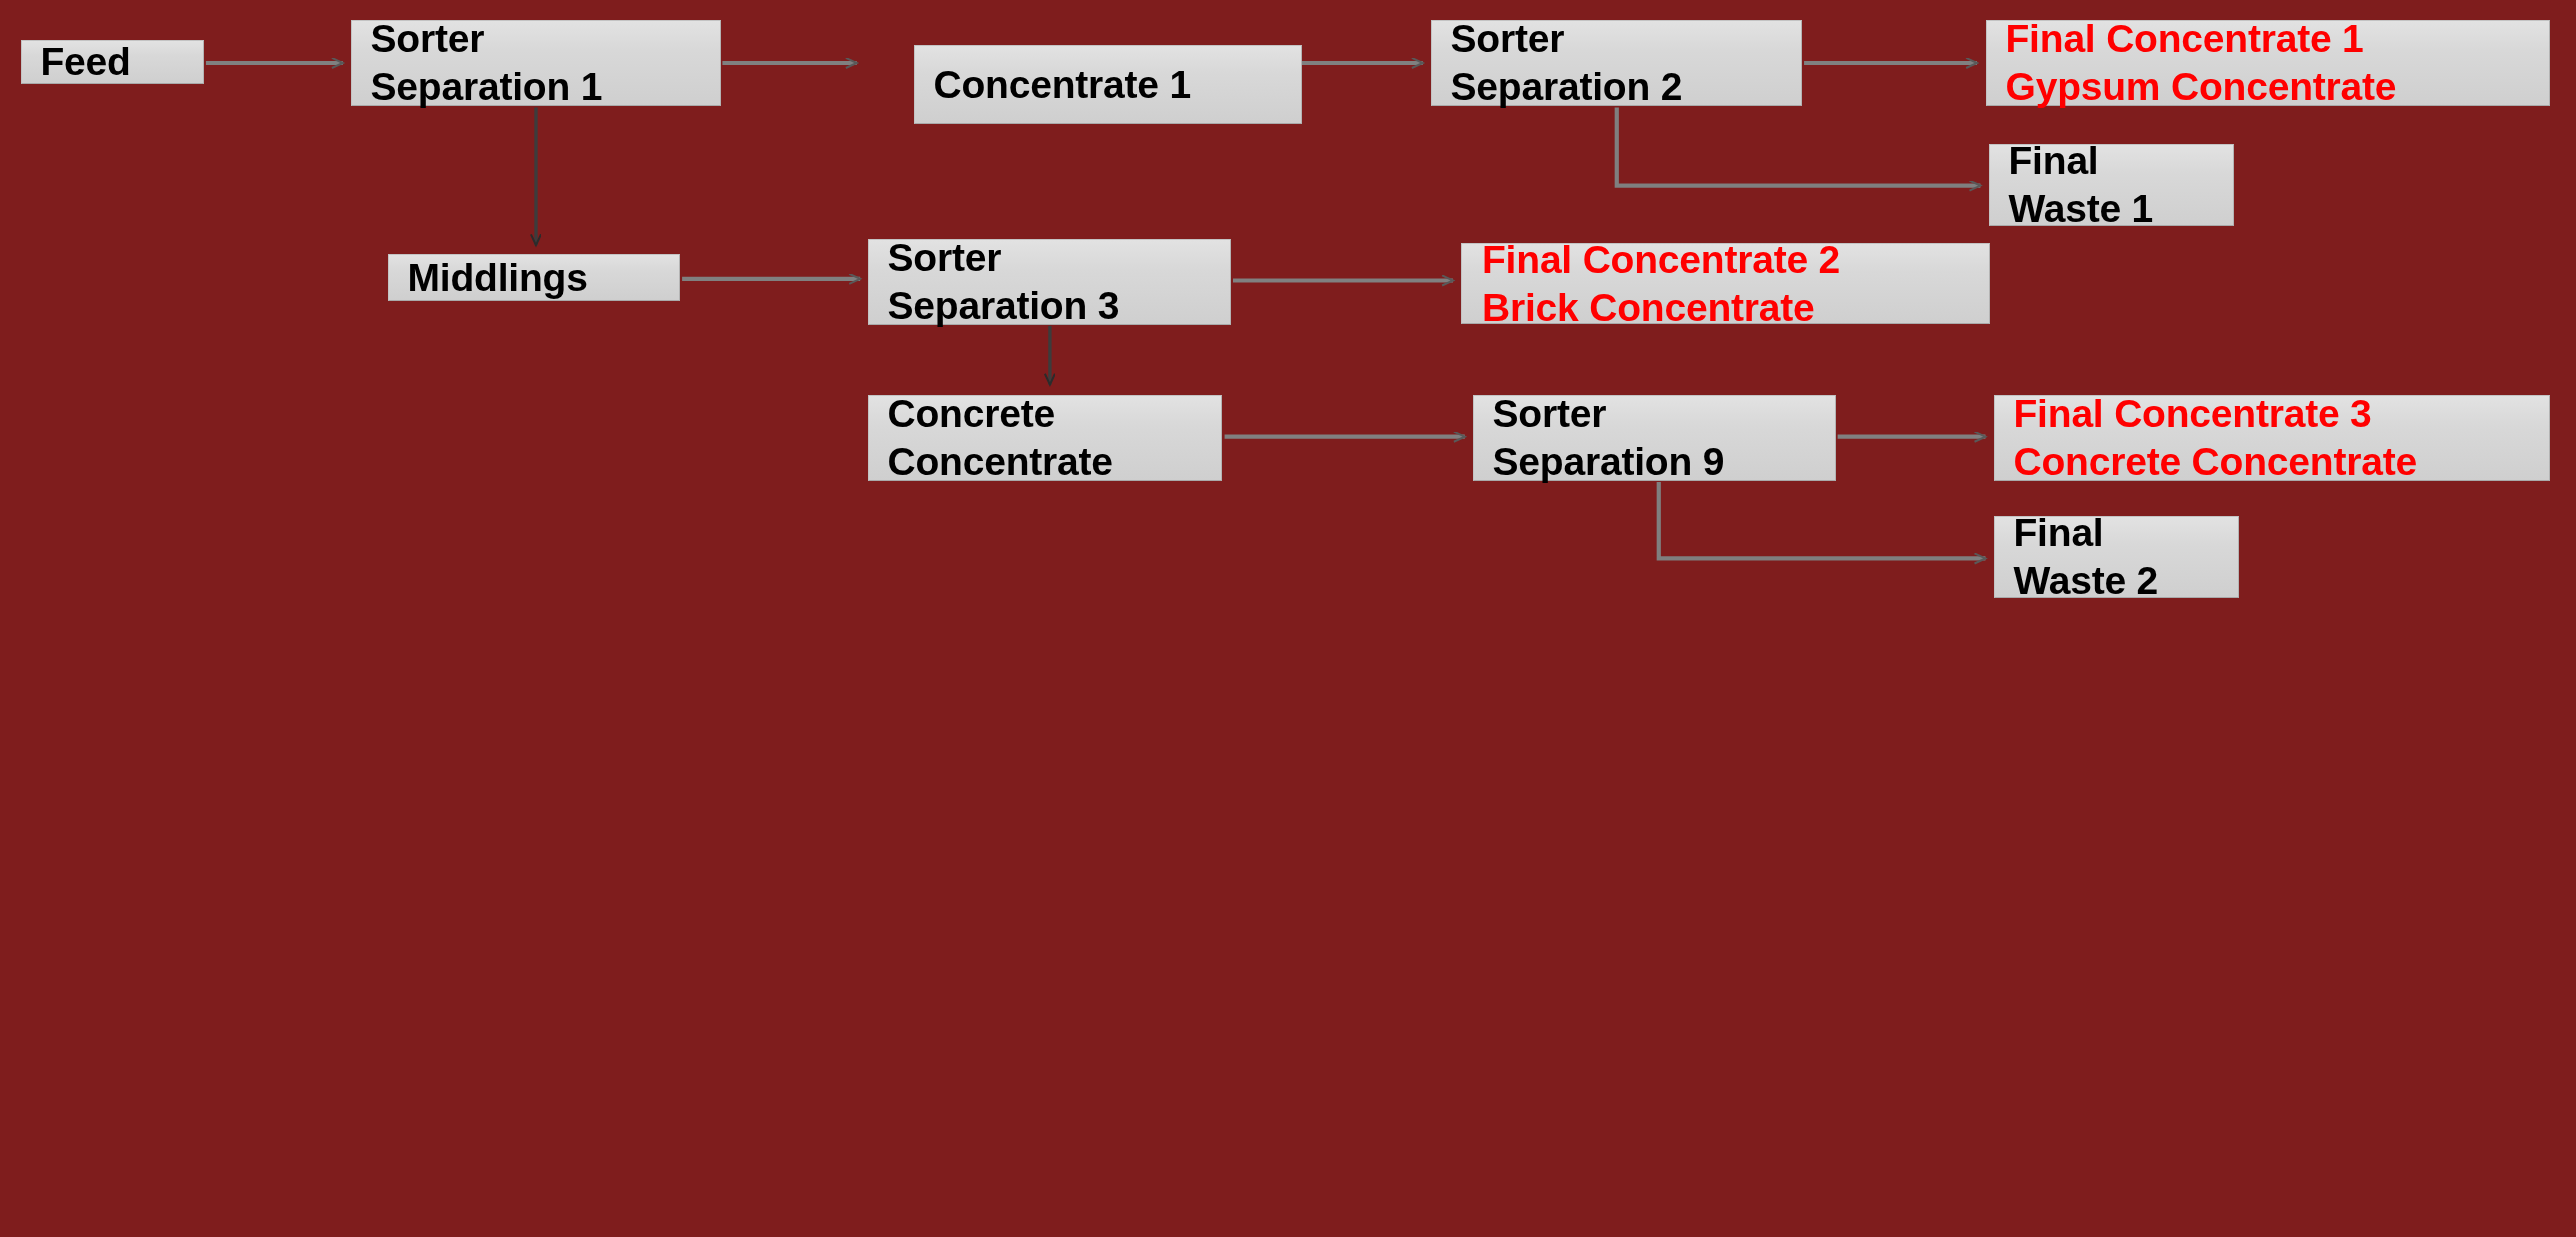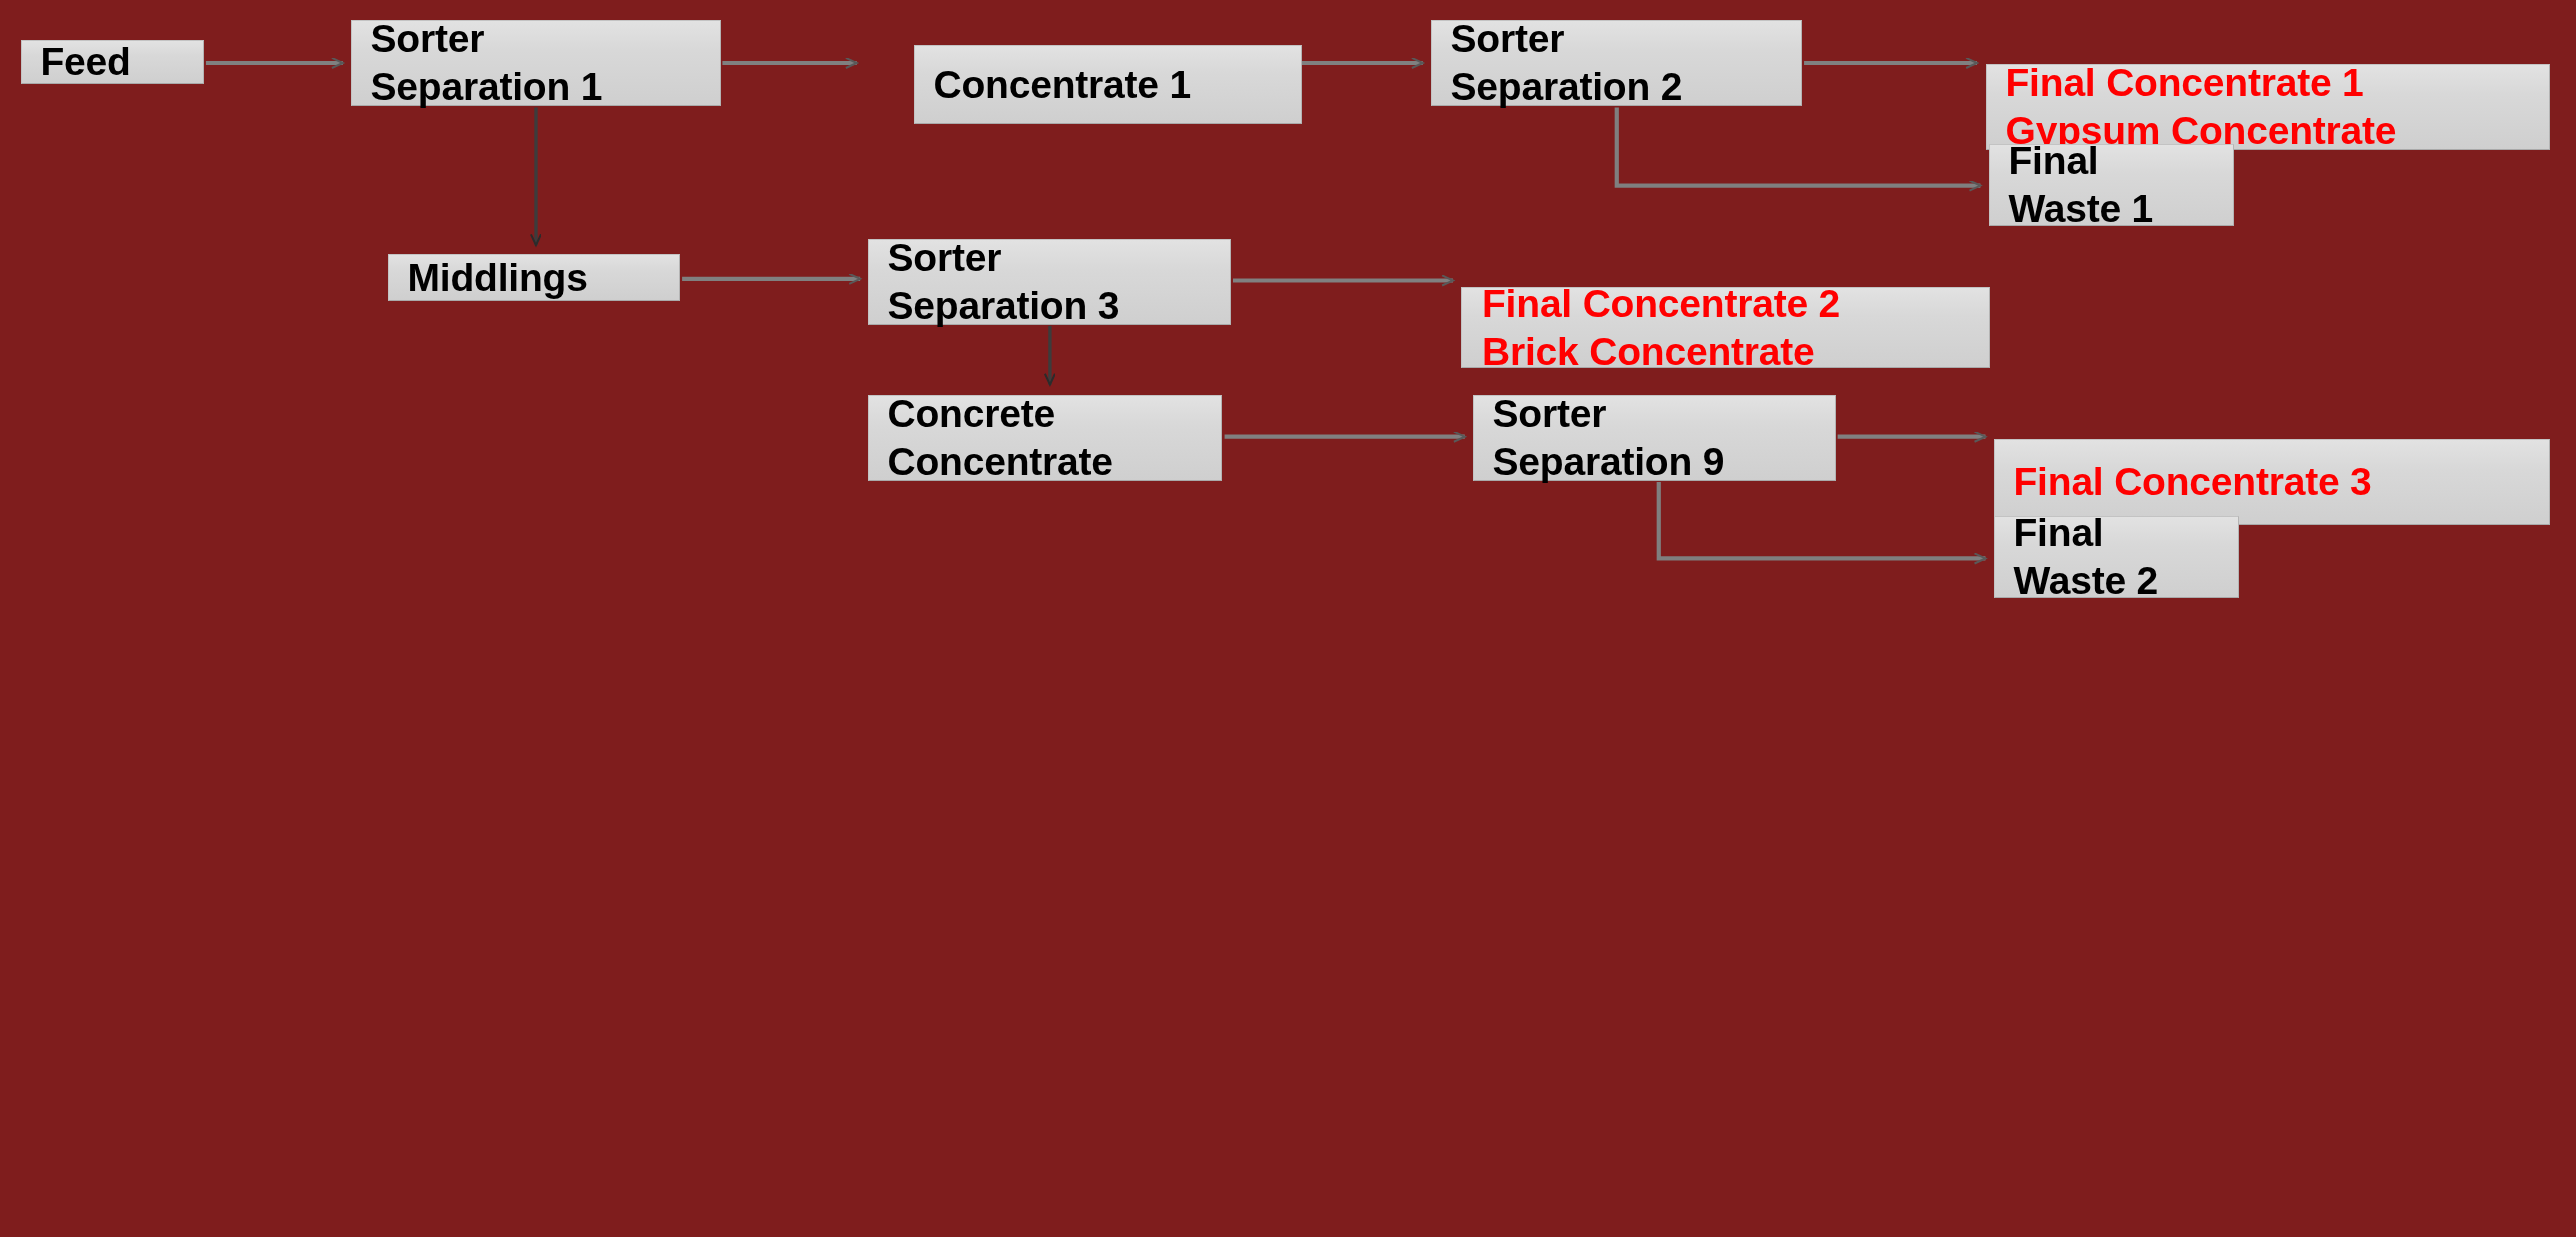--- a/index.html
+++ b/index.html
@@ -42,21 +42,21 @@
     justify-content: center;
     align-items: flex-start;
     padding: 0 18.5px;
     font-weight: bold;
     color: #000000;
     font-size: 39px;
     line-height: 1.22;
     letter-spacing: -0.2px;
     white-space: pre-line;
   }
-  .node.red { color: #ff0000; margin-top: 44px; }
+  .node.red { color: #ff0000; }
   .node .line { display: block; }
 </style>
 </head>
 <body>
 
 <div id="canvas">
 
   <svg class="edges" viewBox="0 0 3067 1473" xmlns="http://www.w3.org/2000/svg">
     <defs>
       <marker id="ah" markerWidth="18" markerHeight="18" refX="14" refY="6" orient="auto" markerUnits="userSpaceOnUse">
@@ -139,20 +139,21 @@
     <span class="line">Concentrate</span>
   </div>
 
   <div class="node" style="left:1473px; top:395px; width:363px; height:86px;">
     <span class="line">Sorter</span>
     <span class="line">Separation 9</span>
   </div>
 
   <div class="node red" style="left:1994px; top:395px; width:556px; height:86px;text-align:right;">
     <span class="line">Final Concentrate 3</span>
+    <span class="line">Concrete Concentrate</span>
   </div>
 
   <div class="node" style="left:1994px; top:516px; width:245px; height:82px;">
     <span class="line">Final</span>
     <span class="line">Waste 2</span>
   </div>
 
 </div>
 
 

